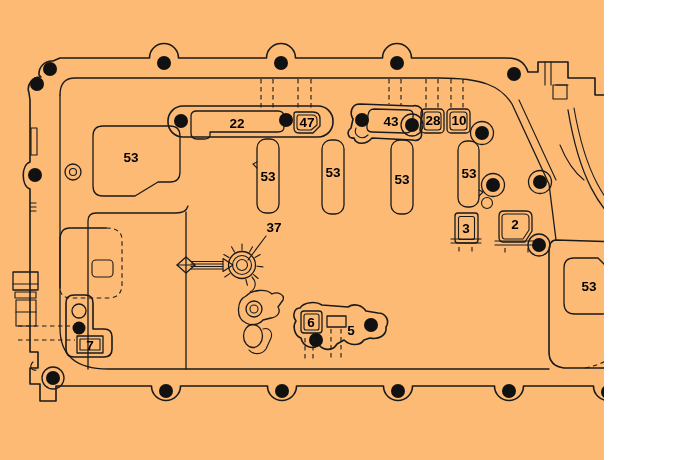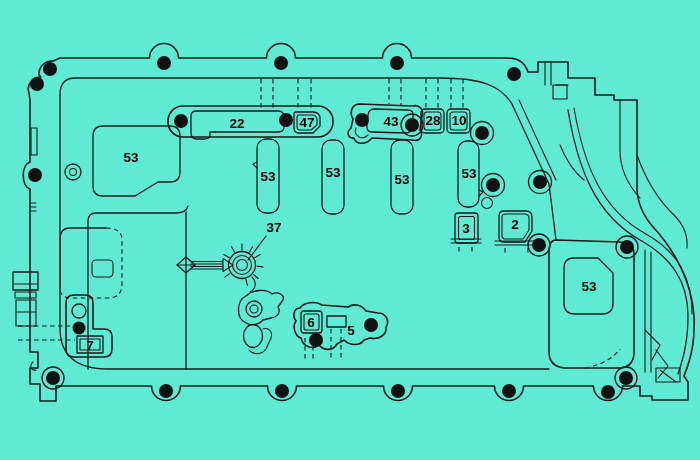--- a/index.html
+++ b/index.html
@@ -1,16 +1,16 @@
 <!DOCTYPE html>
 <html><head>
 <meta charset="utf-8">
 <style>
   html,body{margin:0;padding:0;background:#ffffff;}
-  .stage{position:relative;width:700px;height:460px;background:#5eead4;overflow:hidden;
+  .stage{position:relative;width:604px;height:460px;background:#fdba74;overflow:hidden;
          font-family:"Liberation Sans", sans-serif;}
   svg{display:block}
   .ln   {fill:none;stroke:#1a1a1a;stroke-width:1.6;stroke-linejoin:round;stroke-linecap:round;}
   .ln2  {fill:none;stroke:#1a1a1a;stroke-width:1.3;stroke-linejoin:round;stroke-linecap:round;}
   .fine {fill:none;stroke:#1a1a1a;stroke-width:1.1;stroke-linejoin:round;stroke-linecap:round;}
   .dash {fill:none;stroke:#1a1a1a;stroke-width:1.1;stroke-dasharray:4.5,3.5;}
   .bolt {fill:#111111;stroke:none;}
   .lbl  {font-family:"Liberation Sans", sans-serif;font-size:13.5px;font-weight:700;
          fill:#000000;text-anchor:middle;}
 </style>

